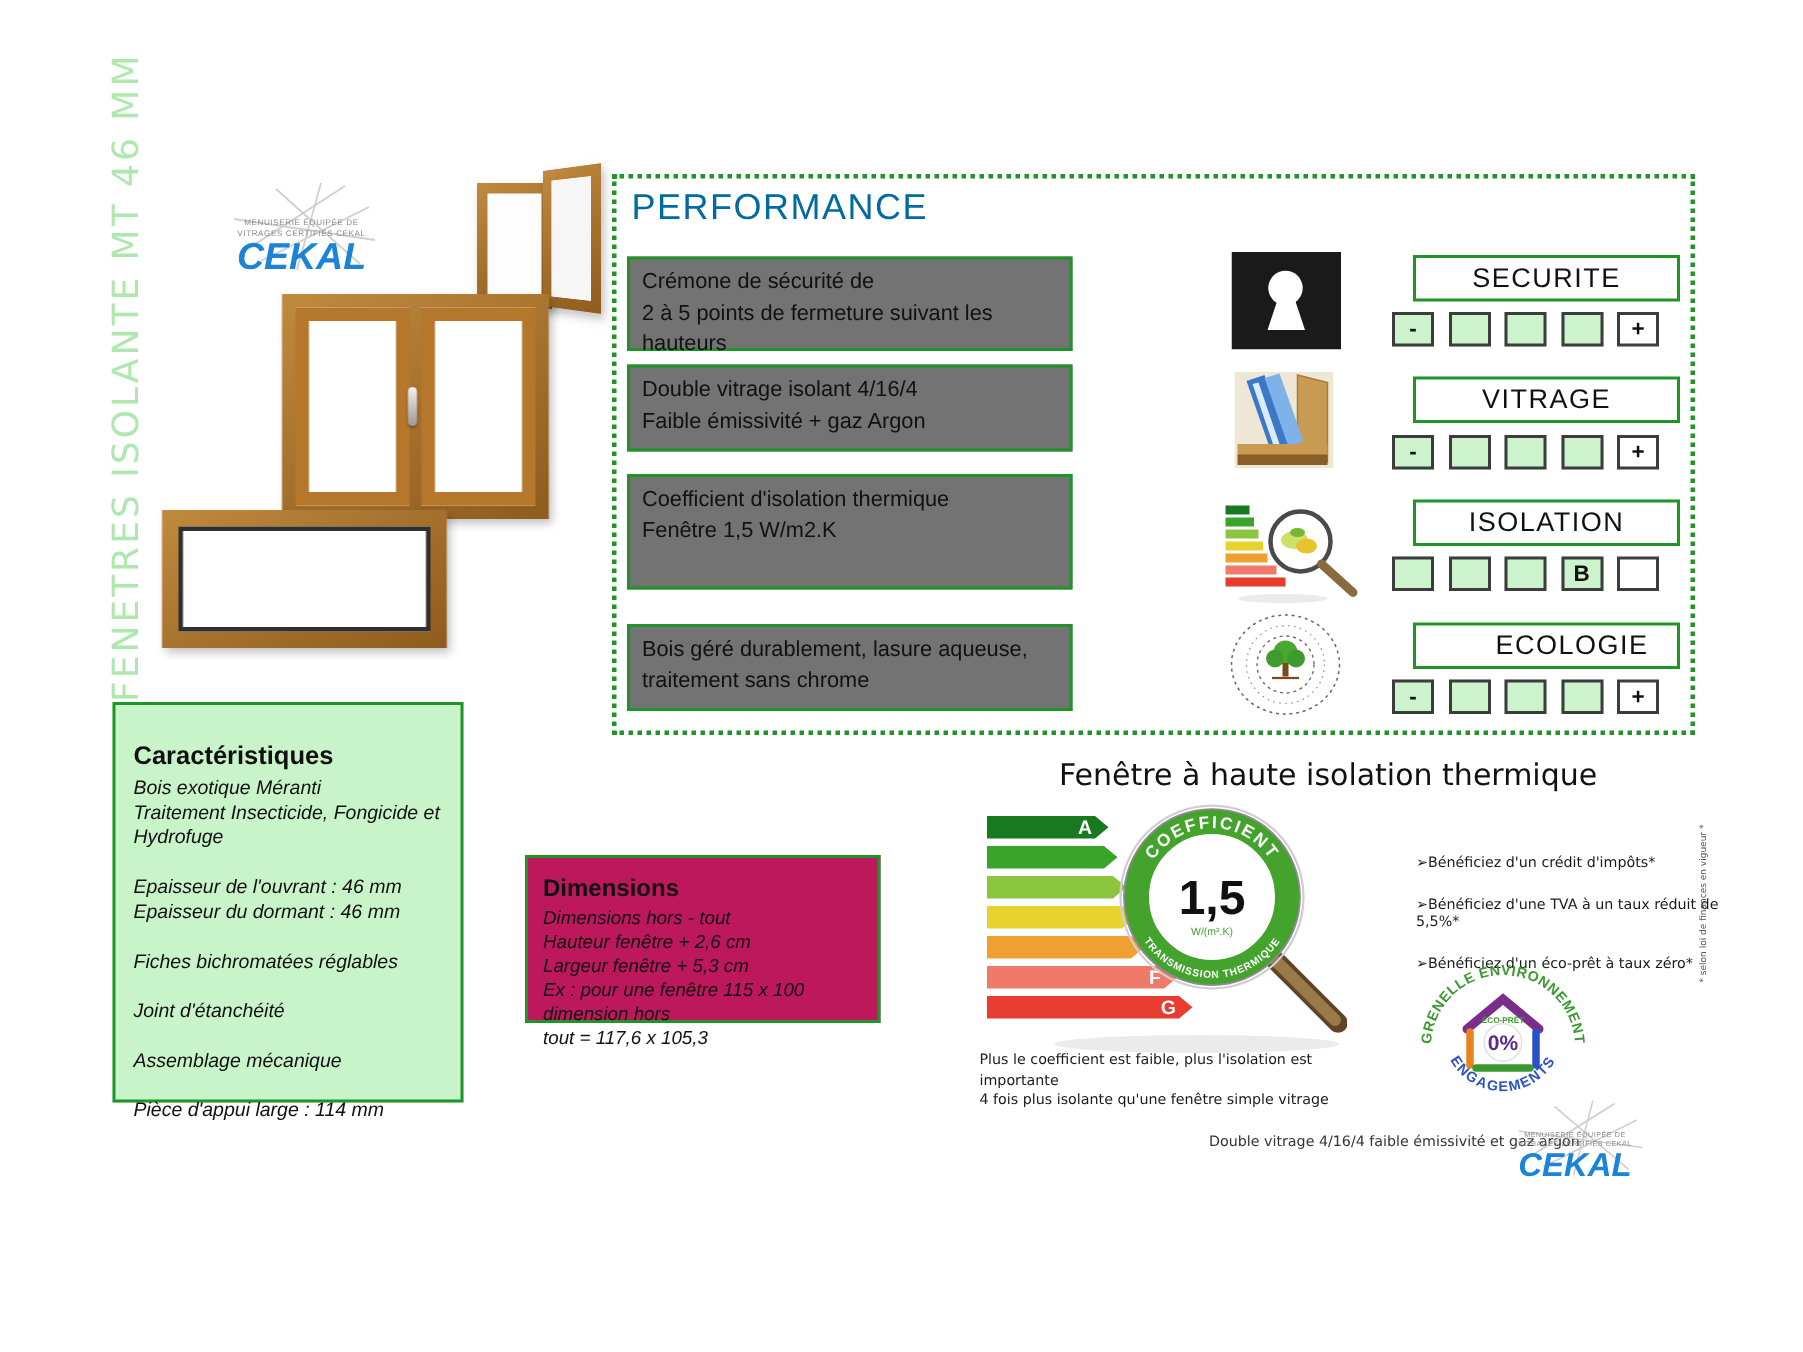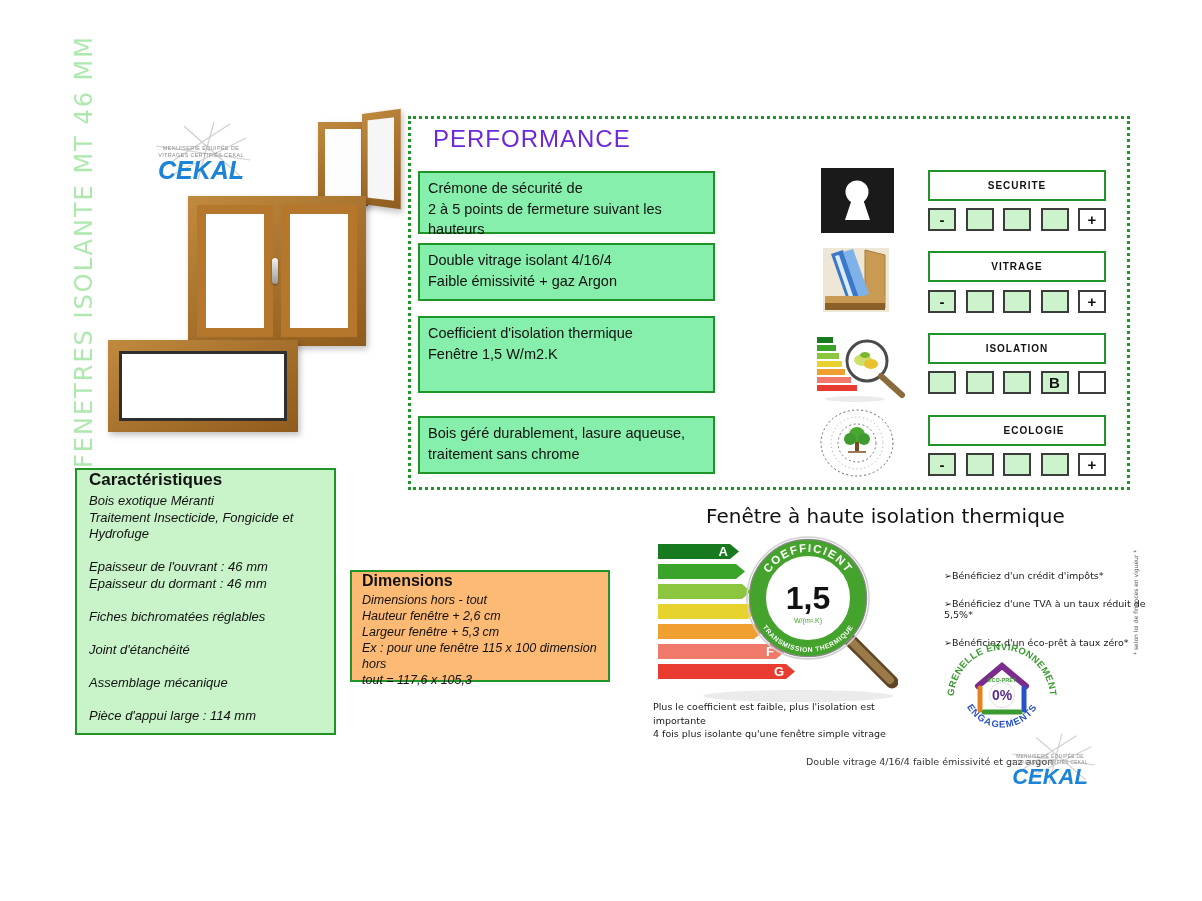--- a/index.html
+++ b/index.html
@@ -28,49 +28,49 @@
         border:9px solid #b5772b;background:#fff;box-sizing:border-box;}
   .win-double .sash.left{left:9px;} .win-double .sash.right{left:93px;}
   .win-double .handle{position:absolute;left:84px;top:62px;width:6px;height:26px;
         background:linear-gradient(#f2f2f2,#9a9a9a);border-radius:3px;box-shadow:0 1px 2px rgba(0,0,0,.4);}
   .win-horiz{position:absolute;left:108px;top:340px;width:190px;height:92px;z-index:3;}
   .win-horiz .glass{position:absolute;inset:11px;background:#fff;border:3px solid #2f2f2f;}
 
   
   .perf{position:absolute;left:408px;top:116px;width:722px;height:374px;
         border:3px dotted #1f9427;box-sizing:border-box;background:#fff;}
-  .perf-title{position:absolute;left:22px;top:6px;font-size:24px;letter-spacing:1px;color:#6d28d9;}
+  .perf-title{position:absolute;left:10px;top:6px;font-size:24px;letter-spacing:1px;color:#0369a1;}
   .feature{position:absolute;left:7px;width:297px;border:2px solid #1f9427;box-sizing:border-box;
-        padding:5px 8px;font-size:14.5px;line-height:1.42;white-space:pre-line;background:#86efac;}
+        padding:5px 8px;font-size:14.5px;line-height:1.42;white-space:pre-line;background:#737373;}
   .feature.f1{top:52px;height:63px;} .feature.f2{top:124px;height:58px;}
   .feature.f3{top:197px;height:77px;} .feature.f4{top:297px;height:58px;}
 
   .scale-icon{position:absolute;}
   .icon-keyhole{left:410px;top:49px;} .icon-glazing{left:412px;top:129px;}
   .icon-energy{left:404px;top:214px;} .icon-stamp{left:407px;top:289px;}
 
-  .scale-label{position:absolute;left:517px;width:178px;height:31px;border:2px solid #1f9427;
+  .scale-label{position:absolute;left:531px;width:178px;height:31px;border:2px solid #1f9427;
         box-sizing:border-box;display:flex;align-items:center;justify-content:center;
-        font-size:10px;letter-spacing:1px;background:#fff;font-weight:bold;}
+        font-size:18px;letter-spacing:1px;background:#fff;}
   .lbl1{top:51px;} .lbl2{top:132px;} .lbl3{top:214px;} .lbl4{top:296px;padding-left:34px;}
   .cells{position:absolute;left:517px;width:178px;display:flex;justify-content:space-between;}
   .row1{top:89px;} .row2{top:171px;} .row3{top:252px;} .row4{top:334px;}
   .cell{width:28px;height:23px;border:2px solid #3c3c3c;box-sizing:border-box;background:#fff;
         display:flex;align-items:center;justify-content:center;font-weight:bold;font-size:15px;}
   .cell.f{background:#cdf3cd;}
 
   
-  .carac{position:absolute;left:75px;top:468px;width:261px;height:267px;background:#c9f4c9;
-        border:2px solid #1f9427;box-sizing:border-box;padding:0 12px;z-index:2;}
+  .carac{position:absolute;left:75px;top:468px;width:234px;height:267px;background:#c9f4c9;
+        border:2px solid #1f9427;box-sizing:border-box;padding:24px 12px;z-index:2;}
   .carac h3{margin:0 0 3px 0;font-size:17px;}
   .carac .body{font-style:italic;font-size:13px;line-height:16.5px;white-space:pre-line;}
 
   
-  .dims{position:absolute;left:350px;top:570px;width:260px;height:112px;background:#fdba74;
-        border:2px solid #1f9427;box-sizing:border-box;padding:0 10px;}
+  .dims{position:absolute;left:350px;top:570px;width:237px;height:112px;background:#be185d;
+        border:2px solid #1f9427;box-sizing:border-box;padding:12px 10px;}
   .dims h3{margin:0 0 2px 0;font-size:16px;}
   .dims .body{font-style:italic;font-size:12.5px;line-height:16px;white-space:pre-line;font-weight:normal;}
 
   
   .thermal-heading{position:absolute;left:706px;top:504px;width:372px;
         font-size:20px;font-family:"DejaVu Sans",sans-serif;}
   .energy-svg{position:absolute;left:648px;top:536px;}
   .energy-caption{position:absolute;left:653px;top:700px;width:270px;font-size:9.5px;
         line-height:13.5px;white-space:pre-line;font-family:"DejaVu Sans",sans-serif;color:#1a1a1a;}
   .bullets{position:absolute;left:912px;top:570px;width:215px;font-family:"DejaVu Sans",sans-serif;

